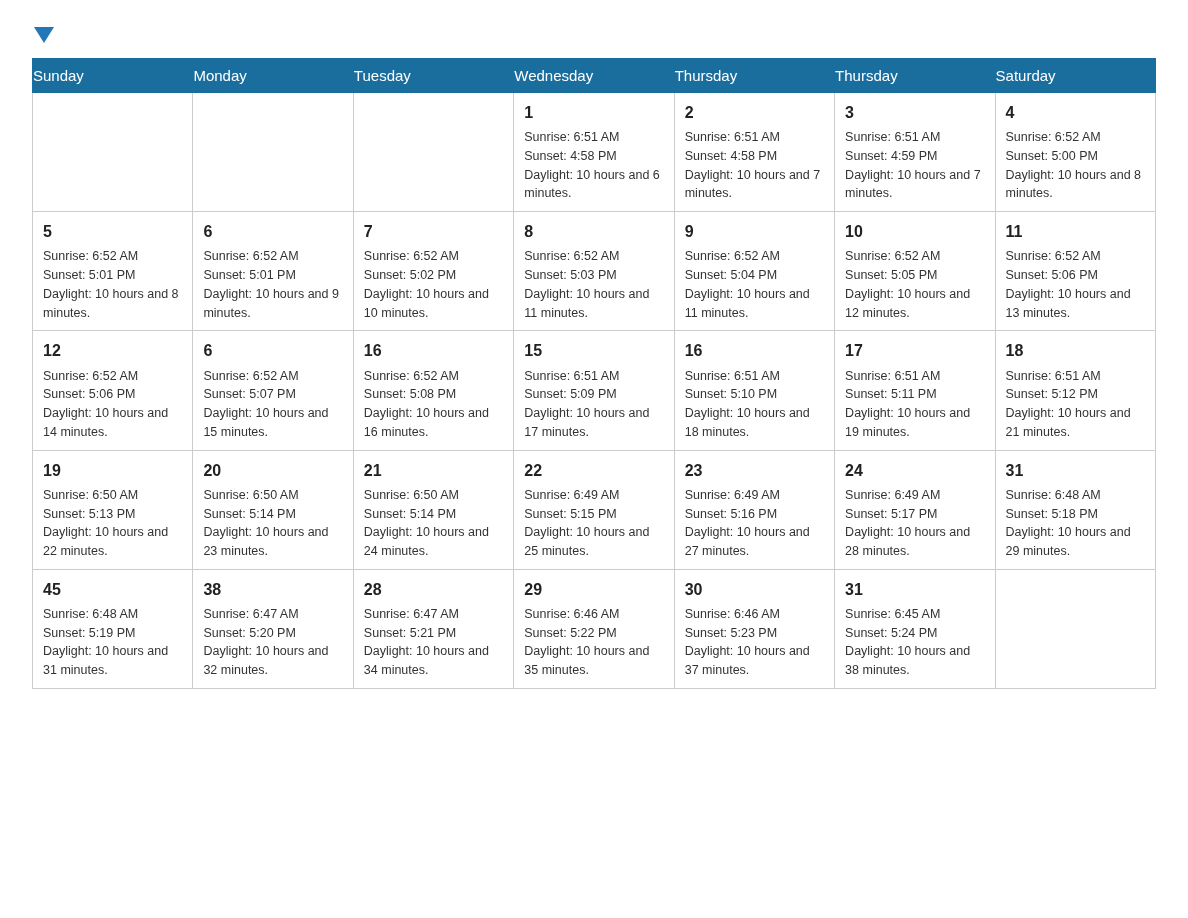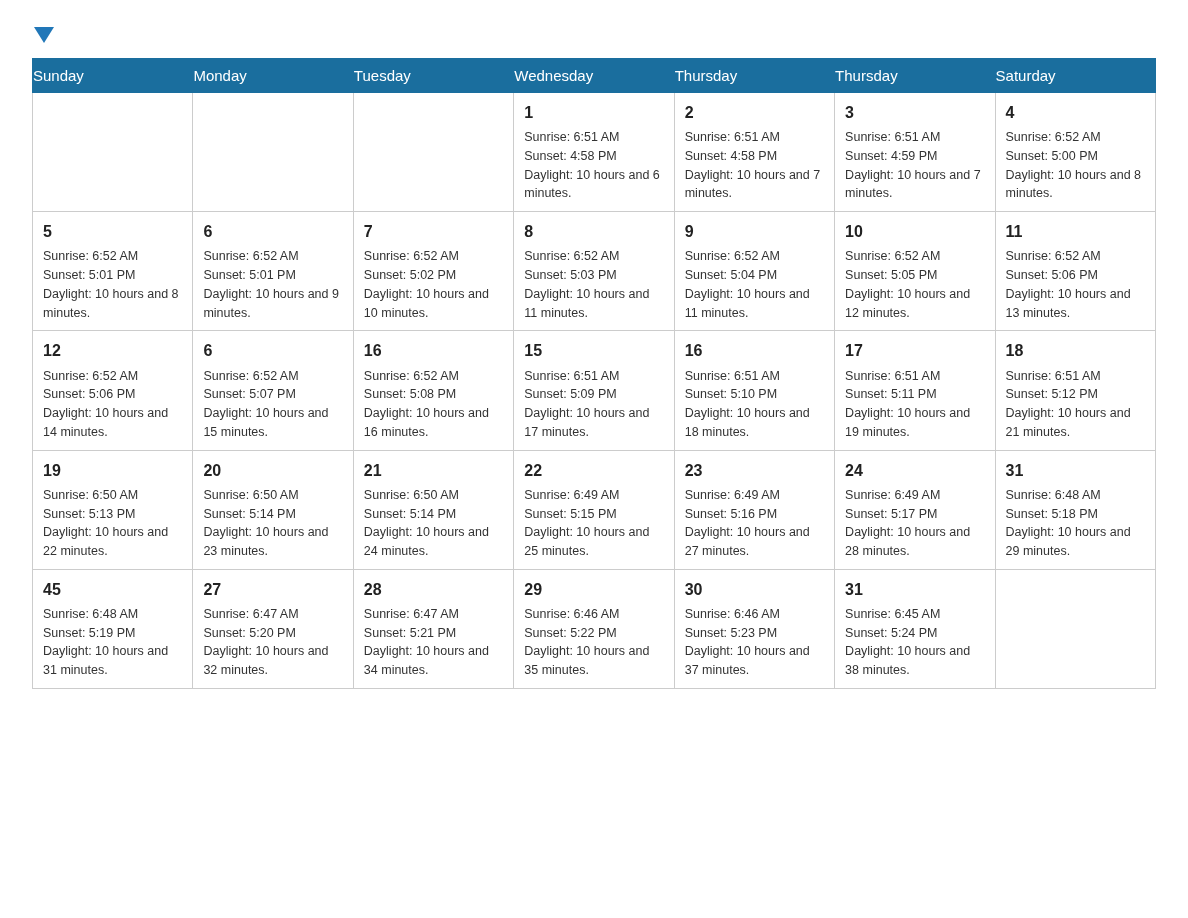--- a/index.html
+++ b/index.html
@@ -297,21 +297,21 @@
         </td>
       </tr>
       <tr>
         <td>
           <span class="day-num">45</span>
           <div class="day-info" style="white-space: pre-line;">Sunrise: 6:48 AM
 Sunset: 5:19 PM
 Daylight: 10 hours and 31 minutes.</div>
         </td>
         <td>
-          <span class="day-num">27</span>
+          <span class="day-num">38</span>
           <div class="day-info" style="white-space: pre-line;">Sunrise: 6:47 AM
 Sunset: 5:20 PM
 Daylight: 10 hours and 32 minutes.</div>
         </td>
         <td>
           <span class="day-num">28</span>
           <div class="day-info" style="white-space: pre-line;">Sunrise: 6:47 AM
 Sunset: 5:21 PM
 Daylight: 10 hours and 34 minutes.</div>
         </td>

